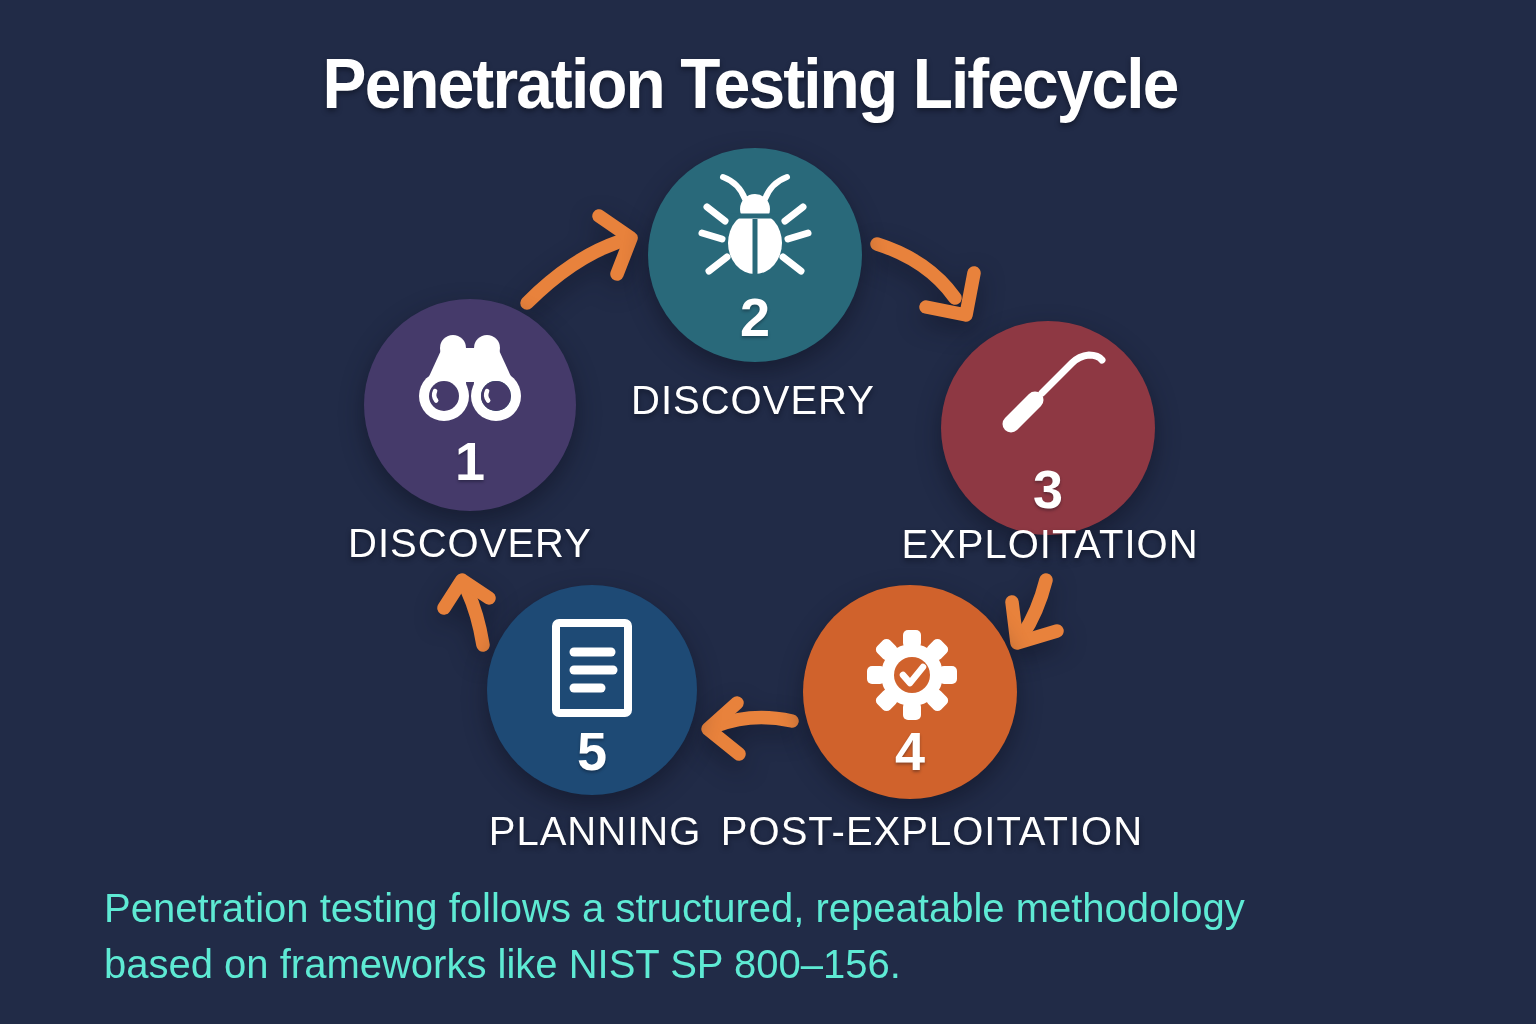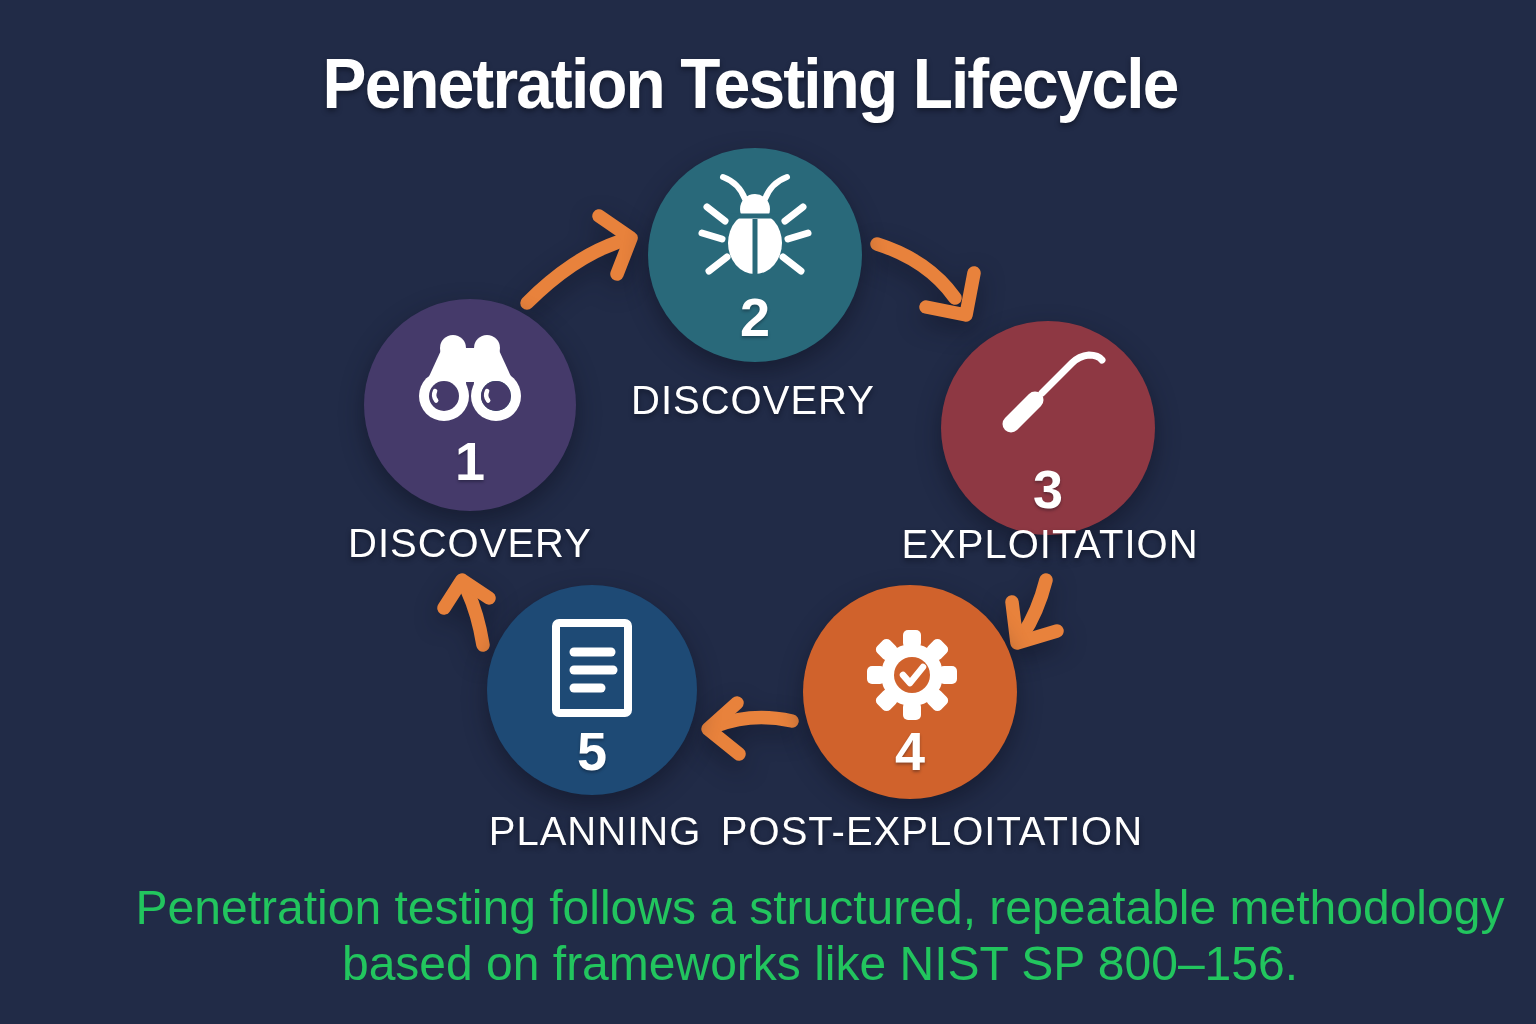--- a/index.html
+++ b/index.html
@@ -16,21 +16,21 @@
     letter-spacing:-2px;transform:scaleX(0.94);transform-origin:50% 50%;
     text-shadow:0 3px 6px rgba(8,12,24,.5);
   }
   svg.diagram{position:absolute;left:0;top:0;}
   .shadowed{filter:drop-shadow(0 9px 12px rgba(8,12,24,.45));}
   .overlay{position:absolute;transform:translate(-50%,-50%);color:#FFFFFF;white-space:nowrap;}
   .step-num{font-size:54px;font-weight:bold;text-shadow:0 2px 3px rgba(8,12,24,.35);}
   .step-label{font-size:40px;font-weight:normal;letter-spacing:1px;text-shadow:0 3px 5px rgba(8,12,24,.5);}
   .caption{
     position:absolute;left:104px;top:880px;width:1432px;
-    text-align:center;color:#22c55e;font-size:48px;font-weight:400;line-height:56px;
+    text-align:left;color:#5eead4;font-size:40px;font-weight:400;line-height:56px;
   }
 </style>
 </head>
 <body>
 
 <div class="stage">
 
   <div class="title">Penetration Testing Lifecycle</div>
 
   <svg class="diagram" width="1536" height="1024" viewBox="0 0 1536 1024">

